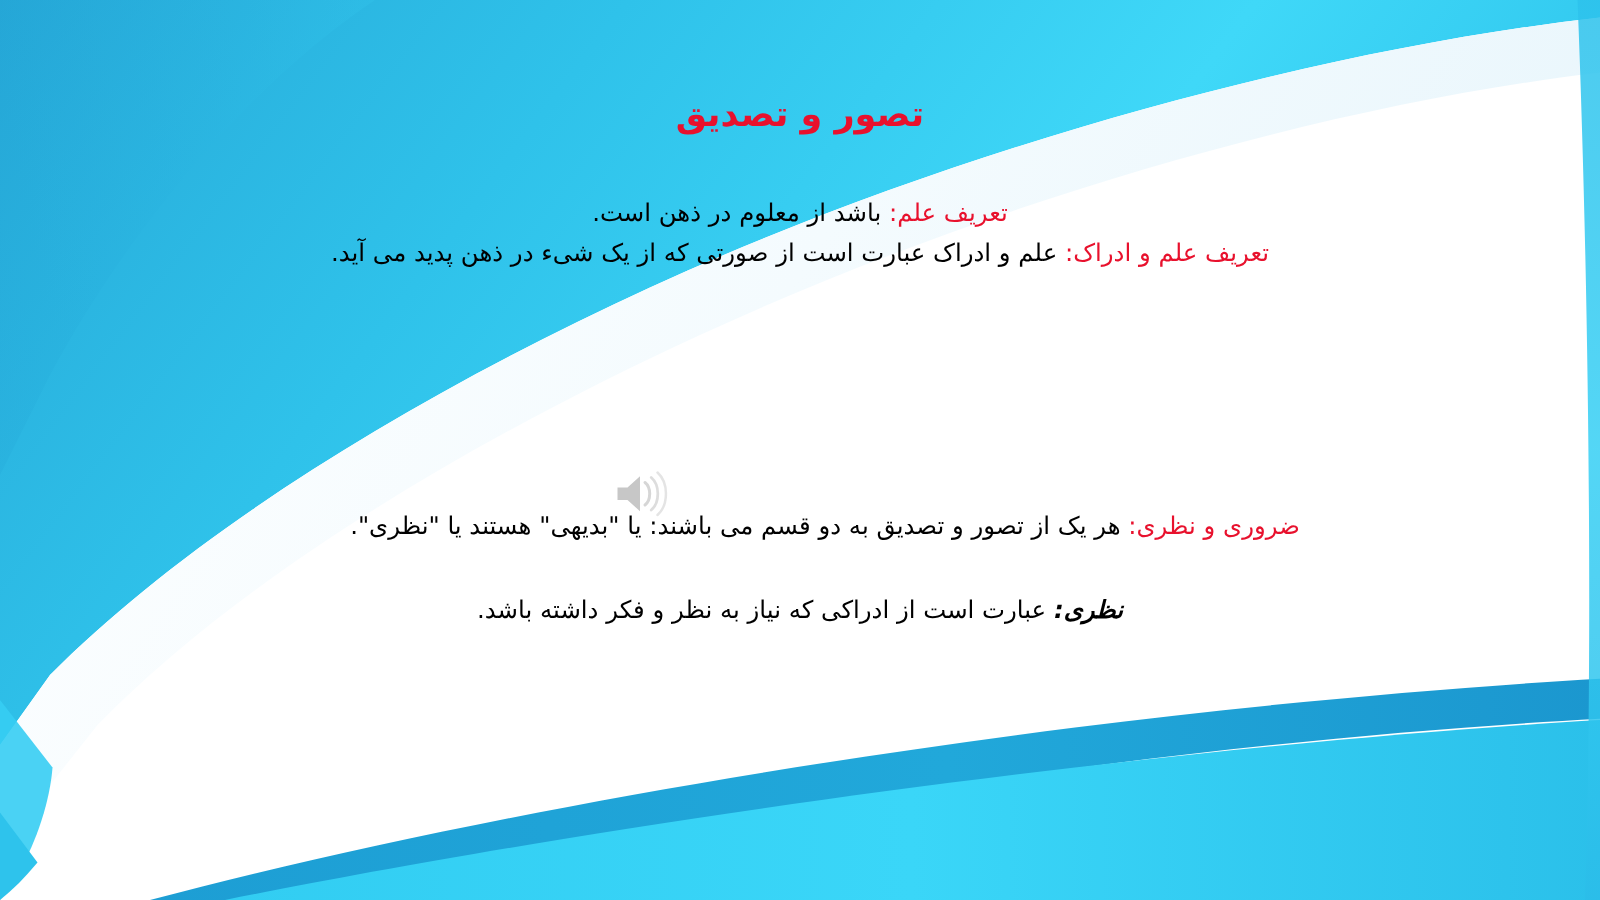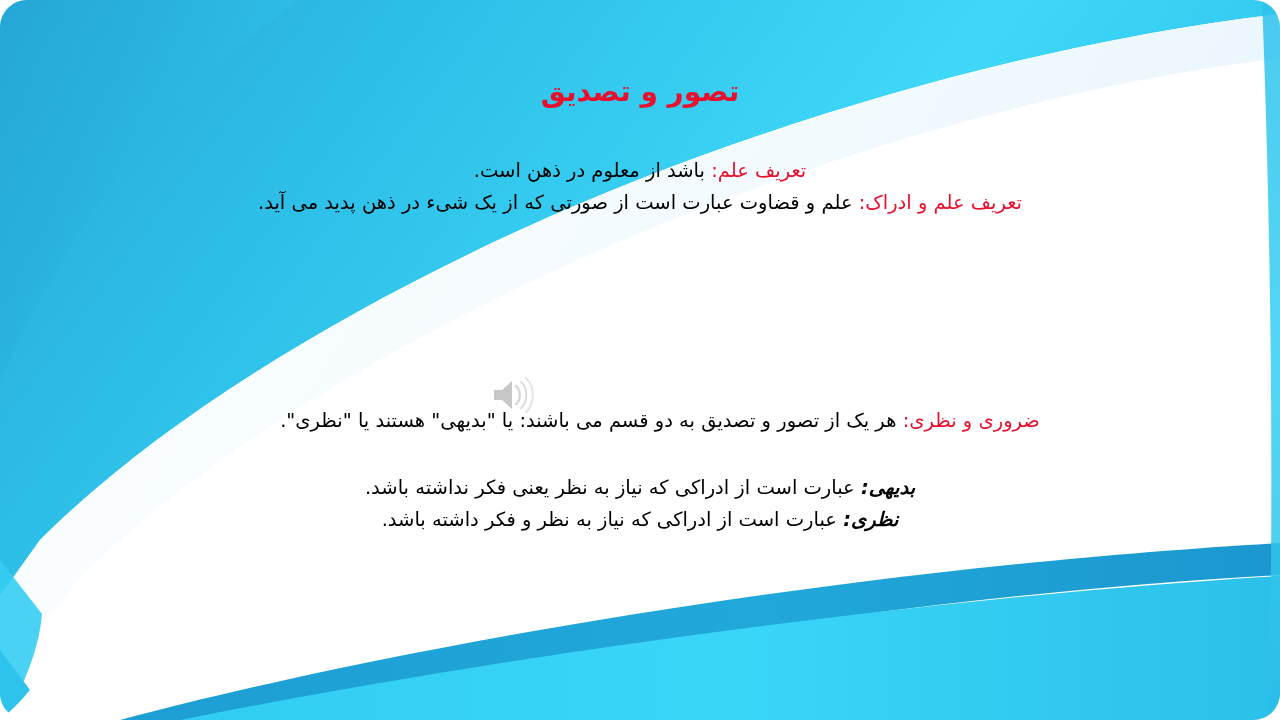--- a/index.html
+++ b/index.html
@@ -4,21 +4,20 @@
 <style>
   html,body{margin:0;padding:0;}
   body{
     width:1280px;height:720px;overflow:hidden;
     background:#ffffff;
     font-family:"DejaVu Sans","Liberation Sans",sans-serif;
   }
   #slide{
     position:relative;width:1280px;height:720px;overflow:hidden;
     background:#ffffff;
-    border-radius:27px;
   }
   
   .bg-layer{position:absolute;inset:0;width:1280px;height:720px;}
   .bg-layer svg{display:block;width:1280px;height:720px;}
 
   
   #content{
     position:absolute;inset:0;
     z-index:5;
   }
@@ -136,33 +135,30 @@
 
   <div id="content">
 
     <div class="slide-title">تصور و تصدیق</div>
 
     <div class="body-block blk1">
       <span class="line">
         <span class="lbl">تعریف علم:</span><span> باشد از معلوم در ذهن است.</span>
       </span>
       <span class="line">
-        <span class="lbl">تعریف علم و ادراک:</span><span> علم و قضاوت عبارت است از صورتی که از یک شیء در ذهن پدید می آید.</span>
+        <span class="lbl">تعریف علم و ادراک:</span><span> علم و ادراک عبارت است از صورتی که از یک شیء در ذهن پدید می آید.</span>
       </span>
     </div>
 
 
     <div class="body-block blk3">
       <span class="lbl">ضروری و نظری:</span><span> هر یک از تصور و تصدیق به دو قسم می باشند: یا "بدیهی" هستند یا "نظری".</span>
     </div>
 
     <div class="body-block blk4">
-      <span class="line">
-        <span class="ital">بدیهی:</span><span> عبارت است از ادراکی که نیاز به نظر یعنی فکر نداشته باشد.</span>
-      </span>
       <span class="line">
         <span class="ital">نظری:</span><span> عبارت است از ادراکی که نیاز به نظر و فکر داشته باشد.</span>
       </span>
     </div>
 
     <div class="audio-icon">
       <svg viewBox="0 0 46 38" xmlns="http://www.w3.org/2000/svg">
         <polygon points="2,14 10,14 20,5 20,33 10,24 2,24" fill="#9a9a9a"></polygon>
         <path d="M24,10 C29,14 29,24 24,28" stroke="#b5b5b5" stroke-width="2.4" fill="none" stroke-linecap="round"></path>
         <path d="M29,6 C36,12 36,26 29,32" stroke="#c3c3c3" stroke-width="2.2" fill="none" stroke-linecap="round"></path>

